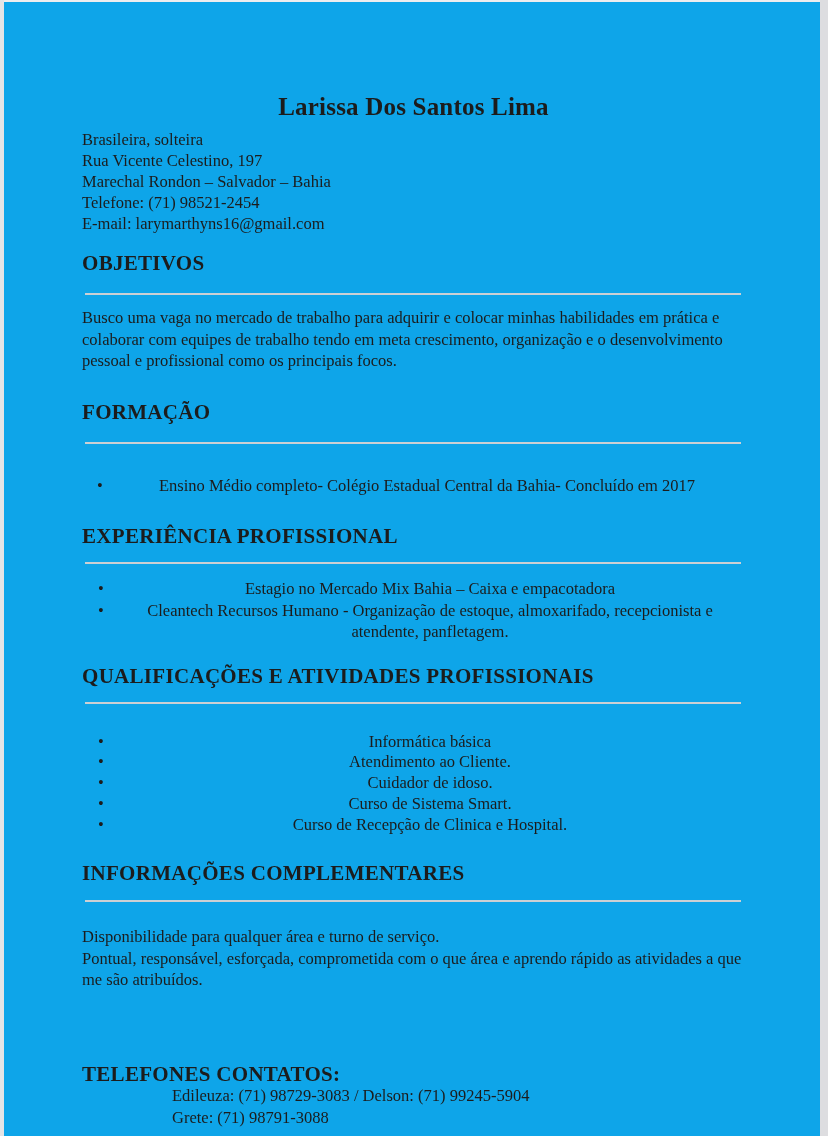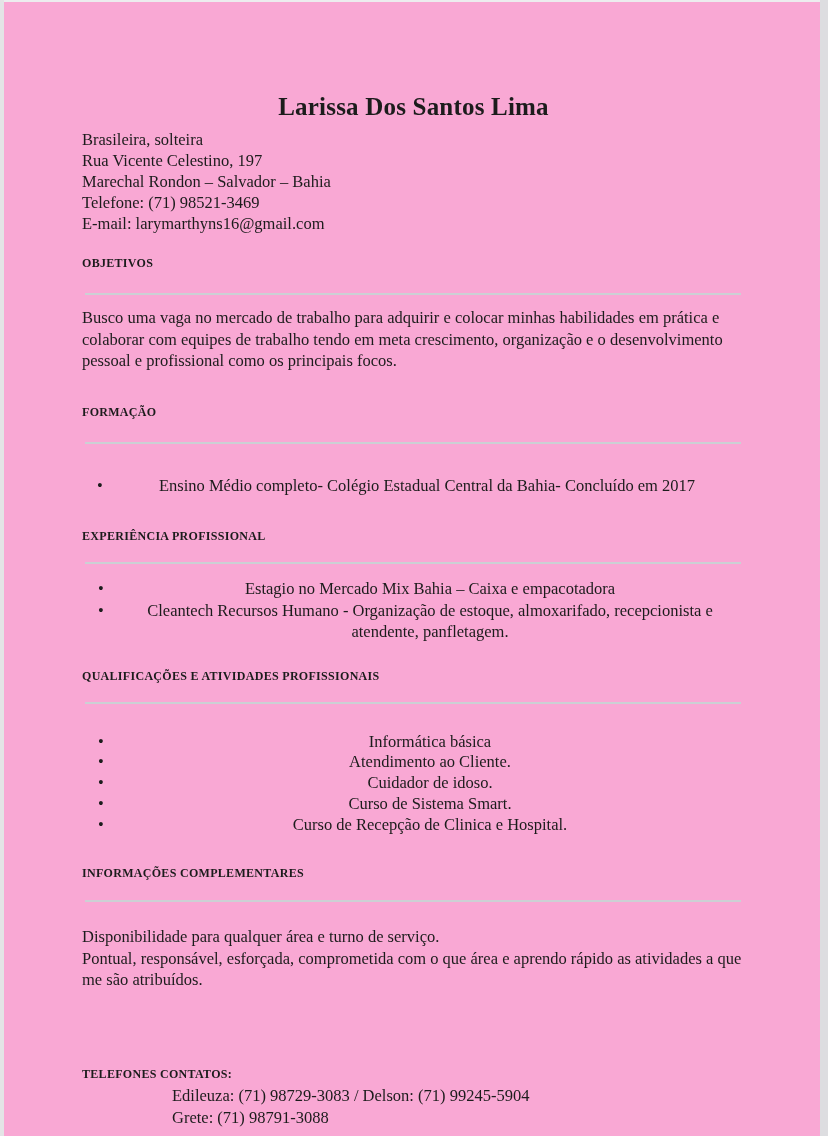--- a/index.html
+++ b/index.html
@@ -1,21 +1,21 @@
 <!DOCTYPE html>
 <html lang="pt-BR"><head>
 <meta charset="utf-8">
 <style>
   * { margin: 0; padding: 0; box-sizing: border-box; }
   html, body { background: #ffffff; }
   .page {
     position: relative;
     width: 828px;
     height: 1136px;
-    background: #f9a8d4;
+    background: #0ea5e9;
     font-family: "Liberation Serif", "DejaVu Serif", serif;
     color: #1c1c1c;
     overflow: hidden;
   }
   .edge-left  { position: absolute; left: 0;  top: 0; width: 4px;  height: 100%; background: #e4e4e6; }
   .edge-right { position: absolute; right: 0; top: 0; width: 8px;  height: 100%; background: #dddde0; }
   .edge-top   { position: absolute; left: 0;  top: 0; width: 100%; height: 2px;  background: #ededef; }
   .content { position: relative; padding: 0 83px 0 82px; }
 
   .title {
@@ -23,21 +23,21 @@
     text-align: center;
     font-weight: bold;
     font-size: 25px;
     line-height: 30px;
     letter-spacing: 0.2px;
   }
   .contact { margin-top: 7px; font-size: 16.5px; line-height: 21px; }
   .contact div { white-space: nowrap; }
 
   .heading {
-    font-size: 12px;
+    font-size: 21px;
     font-weight: bold;
     line-height: 22px;
     letter-spacing: 0.3px;
   }
   .rule {
     height: 2px;
     background: #ccd0d4;
     margin: 0 4px 0 3px;
   }
 
@@ -85,21 +85,21 @@
   <div class="edge-right"></div>
 
   <div class="content">
 
     <div class="title">Larissa Dos Santos Lima</div>
 
     <div class="contact">
       <div>Brasileira, solteira</div>
       <div>Rua Vicente Celestino, 197</div>
       <div>Marechal Rondon – Salvador – Bahia</div>
-      <div>Telefone: (71) 98521-3469</div>
+      <div>Telefone: (71) 98521-2454</div>
       <div>E-mail: larymarthyns16@gmail.com</div>
     </div>
 
     <div class="sec-objetivos">
       <div class="heading">OBJETIVOS</div>
       <div class="rule"></div>
       <div class="para">Busco uma vaga no mercado de trabalho para adquirir e colocar minhas habilidades em prática e colaborar com equipes de trabalho tendo em meta crescimento, organização e o desenvolvimento pessoal e profissional como os principais focos.</div>
     </div>
 
     <div class="sec-formacao">

